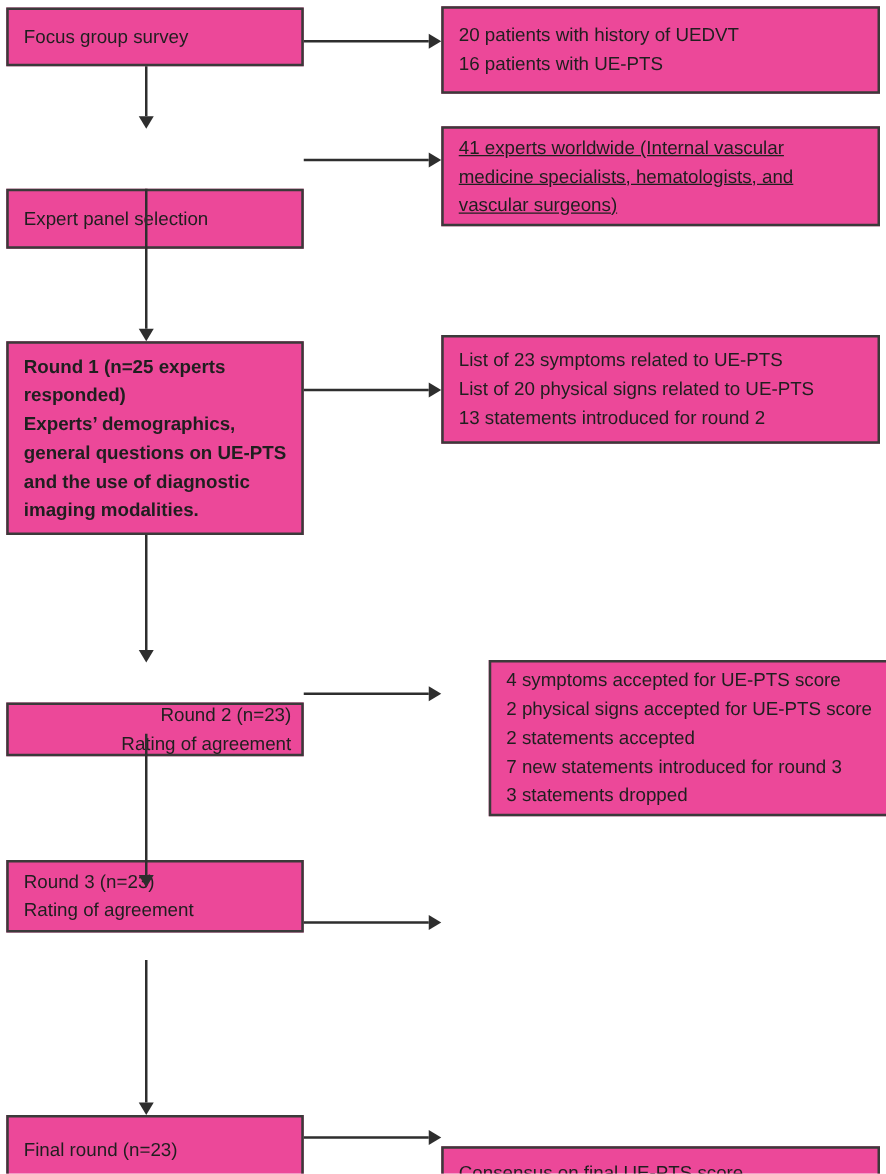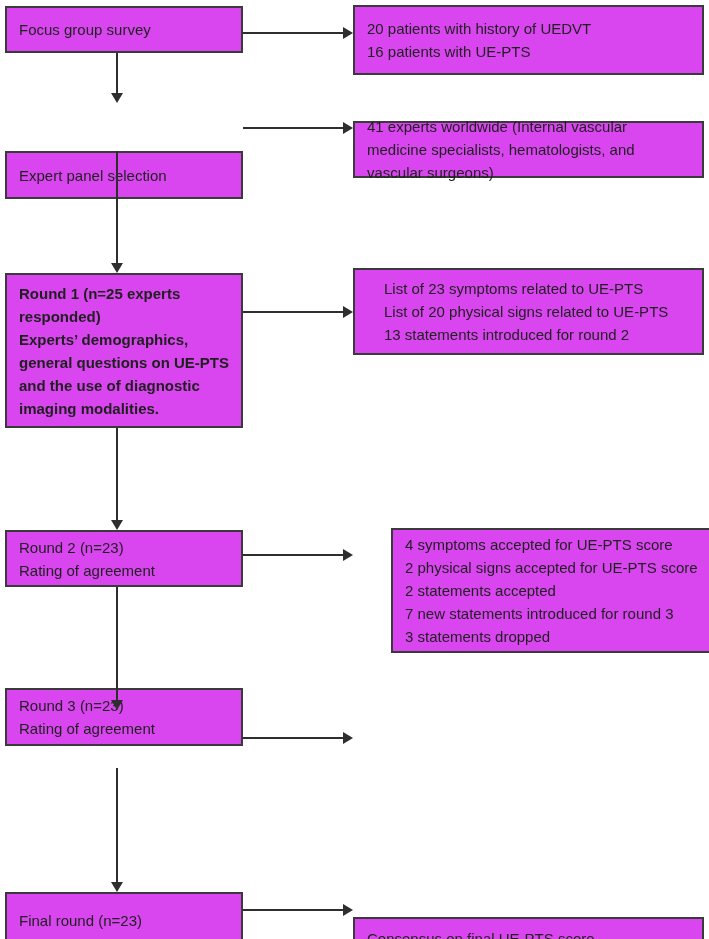--- a/index.html
+++ b/index.html
@@ -13,45 +13,45 @@
     height: 939px;
     background: #ffffff;
     font-family: "Liberation Sans", sans-serif;
     color: #1f1f1f;
     overflow: hidden;
   }
   .box {
     position: absolute;
     box-sizing: border-box;
     border: 2px solid #3a3a3a;
-    background: #d946ef;
+    background: #ec4899;
     display: flex;
     flex-direction: column;
     justify-content: center;
   }
   .box .txt {
     display: block;
     white-space: pre-line;
     font-size: 15px;
     line-height: 23px;
     padding: 0 8px 0 12px;
   }
   
   .lbox { left: 5px; width: 238px; }
   .l1 { top: 6px;   height: 47px; }
   .l2 { top: 103px; height: 48px; margin-top: 48px; }
   .l3 { top: 273px; height: 155px; font-weight: bold; }
-  .l4 { top: 530px; height: 57px; }
+  .l4 { top: 562px; height: 43px; text-align: right; }
   .l5 { top: 688px; height: 58px; }
   .l6 { top: 892px; height: 57px; }
   
   .rbox { left: 353px; width: 351px; }
   .r1 { top: 5px;   height: 70px; }
-  .r2 { top: 121px; height: 57px; }
-  .r3 { top: 268px; height: 87px; padding-left: 17px; }
+  .r2 { top: 101px; height: 80px; text-decoration: underline; }
+  .r3 { top: 268px; height: 87px; }
   .r4 { top: 528px; height: 125px; margin-left: 38px; }
   .r5 { top: 708px; height: 142px; }
   .r6 { top: 893px; height: 42px; margin-top: 24px; }
   
   .harrow {
     position: absolute;
     left: 243px;
     width: 100px;
     height: 2px;
     background: #2e2e2e;

